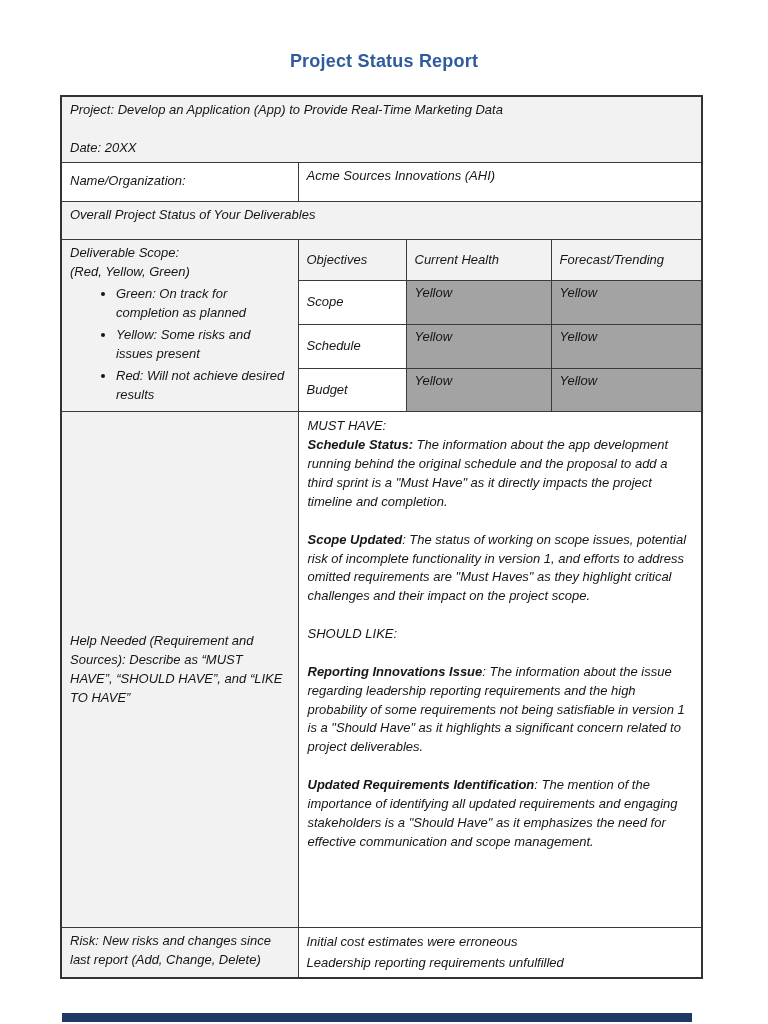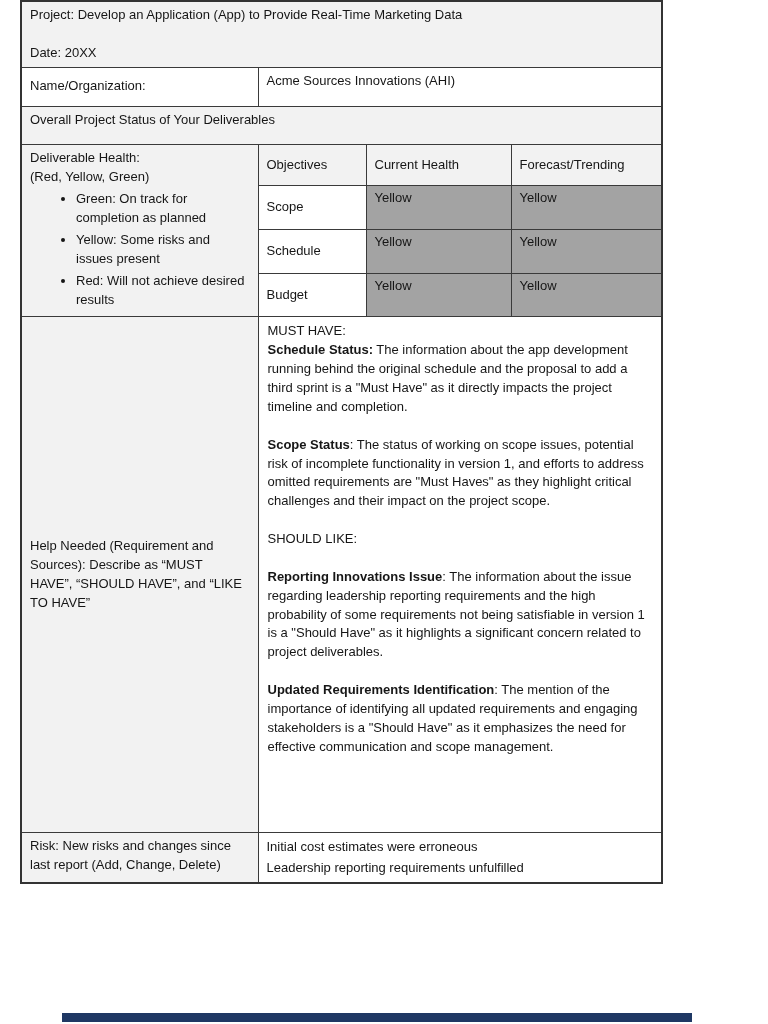--- a/index.html
+++ b/index.html
@@ -21,23 +21,24 @@
     font-size: 18px;
     line-height: 21px;
     font-weight: 700;
     letter-spacing: 0.2px;
     color: #2e5b9e;
   }
   table.report {
     border-collapse: collapse;
     table-layout: fixed;
     width: 641px;
-    margin-left: 20px;
+    margin-left: 60px;
     font-size: 13px;
     line-height: 1.45;
+    font-style: italic;
   }
   table.report { border: 2px solid #333333; }
   table.report td, table.report th {
     border: 1px solid #3a3a3a;
     padding: 4px 8px;
     vertical-align: top;
     font-weight: 400;
     text-align: left;
   }
   .gray  { background: #f2f2f2; }
@@ -69,20 +70,21 @@
     width: 630px;
     height: 9px;
     background: #1f3864;
   }
 </style>
 </head>
 <body>
 
 <div class="page">
 
+  <h1 class="doc-title">Project Status Report</h1>
 
   <table class="report">
     <colgroup>
       <col style="width:237px">
         <col style="width:108px">
         <col style="width:145px">
         <col style="width:151px">
     </colgroup>
 
     <tbody>
@@ -97,21 +99,21 @@
       <td class="mid">Name/Organization:</td>
       <td colspan="3">Acme Sources Innovations (AHI)</td>
     </tr>
 
     <tr class="r3">
       <td colspan="4" class="gray center">Overall Project Status of Your Deliverables</td>
     </tr>
 
     <tr class="r4h">
       <td rowspan="4" class="gray legend-cell">
-        <p class="legend-title">Deliverable Health:</p>
+        <p class="legend-title">Deliverable Scope:</p>
         <p class="legend-title">(Red, Yellow, Green)</p>
         <ul>
           <li>Green: On track for completion as planned</li>
           <li>Yellow: Some risks and issues present</li>
           <li>Red: Will not achieve desired results</li>
         </ul>
       </td>
       <th class="gray subhead">Objectives</th>
       <th class="gray subhead">Current Health</th>
       <th class="gray subhead">Forecast/Trending</th>
@@ -133,21 +135,21 @@
       <td class="mid">Budget</td>
       <td class="yellow-cell">Yellow</td>
       <td class="yellow-cell">Yellow</td>
     </tr>
 
     <tr class="r5">
       <td class="gray help-label-cell">Help Needed (Requirement and Sources): Describe as “MUST HAVE”, “SHOULD HAVE”, and “LIKE TO HAVE”</td>
       <td colspan="3" class="help-content-cell">
             <p class="hn-para">MUST HAVE:</p>
             <p class="hn-para"><strong>Schedule Status:</strong> The information about the app development running behind the original schedule and the proposal to add a third sprint is a "Must Have" as it directly impacts the project timeline and completion.</p>
-            <p class="hn-para"><strong>Scope Status</strong>: The status of working on scope issues, potential risk of incomplete functionality in version 1, and efforts to address omitted requirements are "Must Haves" as they highlight critical challenges and their impact on the project scope.</p>
+            <p class="hn-para"><strong>Scope Updated</strong>: The status of working on scope issues, potential risk of incomplete functionality in version 1, and efforts to address omitted requirements are "Must Haves" as they highlight critical challenges and their impact on the project scope.</p>
             <p class="hn-para">SHOULD LIKE:</p>
             <p class="hn-para"><strong>Reporting Innovations Issue</strong>: The information about the issue regarding leadership reporting requirements and the high probability of some requirements not being satisfiable in version 1 is a "Should Have" as it highlights a significant concern related to project deliverables.</p>
             <p class="hn-para"><strong>Updated Requirements Identification</strong>: The mention of the importance of identifying all updated requirements and engaging stakeholders is a "Should Have" as it emphasizes the need for effective communication and scope management.</p>
           </td>
     </tr>
 
     <tr class="r6">
       <td class="gray">Risk: New risks and changes since last report (Add, Change, Delete)</td>
       <td colspan="3" class="risk-items">
         <div>Initial cost estimates were erroneous</div>

